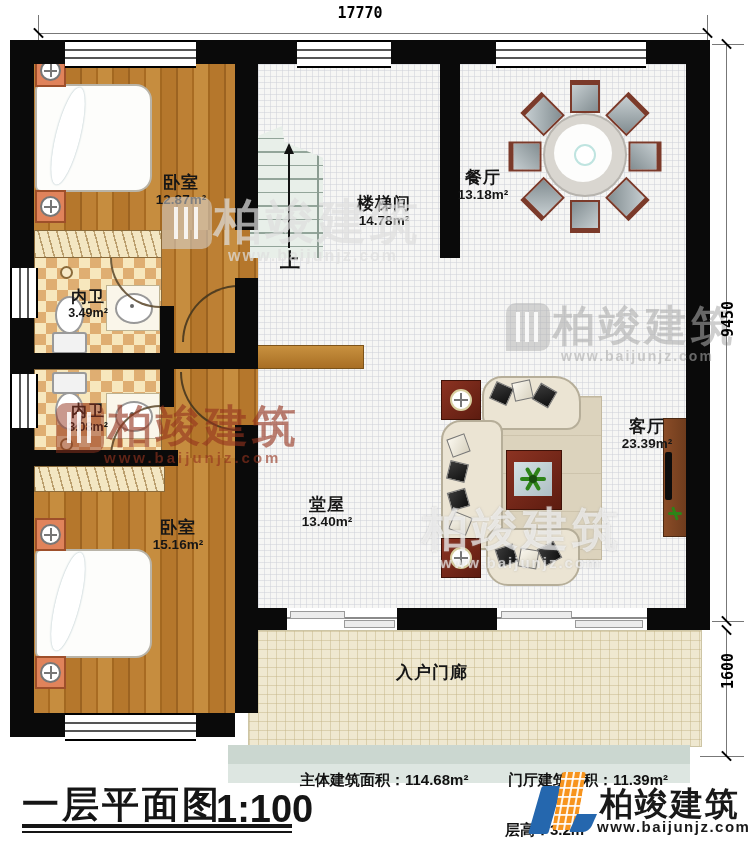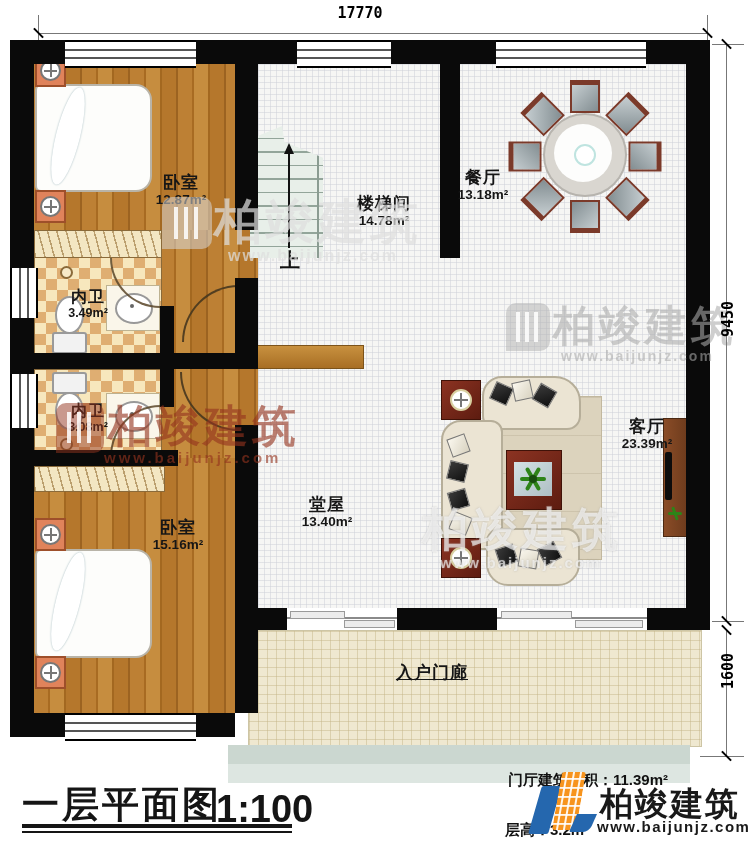--- a/index.html
+++ b/index.html
@@ -281,21 +281,21 @@
     <span class="ar">15.16m²</span>
   </div>
   <div class="rlabel" style="left:327px;top:495px;">
     <span class="nm">堂屋</span>
     <span class="ar">13.40m²</span>
   </div>
   <div class="rlabel" style="left:647px;top:417px;">
     <span class="nm">客厅</span>
     <span class="ar">23.39m²</span>
   </div>
-  <div class="rlabel" style="left:432px;top:663px;text-decoration:underline;">
+  <div class="rlabel" style="left:432px;top:663px;">
     <span class="nm">入户门廊</span>
   </div>
 
   <div class="wmlogo" style="left:162px;top:197px;width:50px;height:52px;background:rgba(215,215,215,.55);">
     <i style="left:12px;top:10px;height:32px;"></i>
       <i style="left:22px;top:10px;height:32px;"></i>
       <i style="left:32px;top:10px;height:32px;"></i>
   </div>
   <div class="wm" style="left:214px;top:198px;color:rgba(222,222,222,.72);">
     <span class="chars" style="font-size:48px;">柏竣建筑</span>
@@ -340,20 +340,23 @@
   <div class="dimline" style="left:700px;top:756px;width:44px;height:1px;"></div>
   <div class="dimtick" style="left:720px;top:629px;transform:rotate(45deg);"></div>
   <div class="dimtick" style="left:720px;top:755px;transform:rotate(45deg);"></div>
   <div class="dimtxt" style="left:698px;top:662px;width:60px;transform:rotate(-90deg);">1600</div>
 
   <div class="ft title-cn" style="left:22px;top:780px;">一层平面图</div>
   <div class="ft title-scale" style="left:216px;top:788px;">1:100</div>
   <div class="abs" style="left:22px;top:824px;width:270px;height:4px;background:#151515;z-index:60;"></div>
   <div class="abs" style="left:22px;top:831px;width:270px;height:2px;background:#151515;z-index:60;"></div>
 
+  <div class="ft stat" style="left:300px;top:771px;">
+    <span>主体建筑面积：</span><span>114.68m²</span>
+  </div>
   <div class="ft stat" style="left:508px;top:771px;">
     <span>门厅建筑面积：</span><span>11.39m²</span>
   </div>
   <div class="ft stat" style="left:505px;top:821px;z-index:58;">
     <span>层高：</span><span>3.2m</span>
   </div>
 
   <div class="abs" style="left:533px;top:770px;width:62px;height:68px;z-index:61;">
     <div style="position:absolute;left:2px;top:16px;width:20px;height:48px;background:#2567ae;transform:skewX(-16deg);border-radius:2px;"></div>
     <div style="position:absolute;left:24px;top:2px;width:24px;height:58px;background:#f7941d;transform:skewX(-10deg);border-radius:3px;

